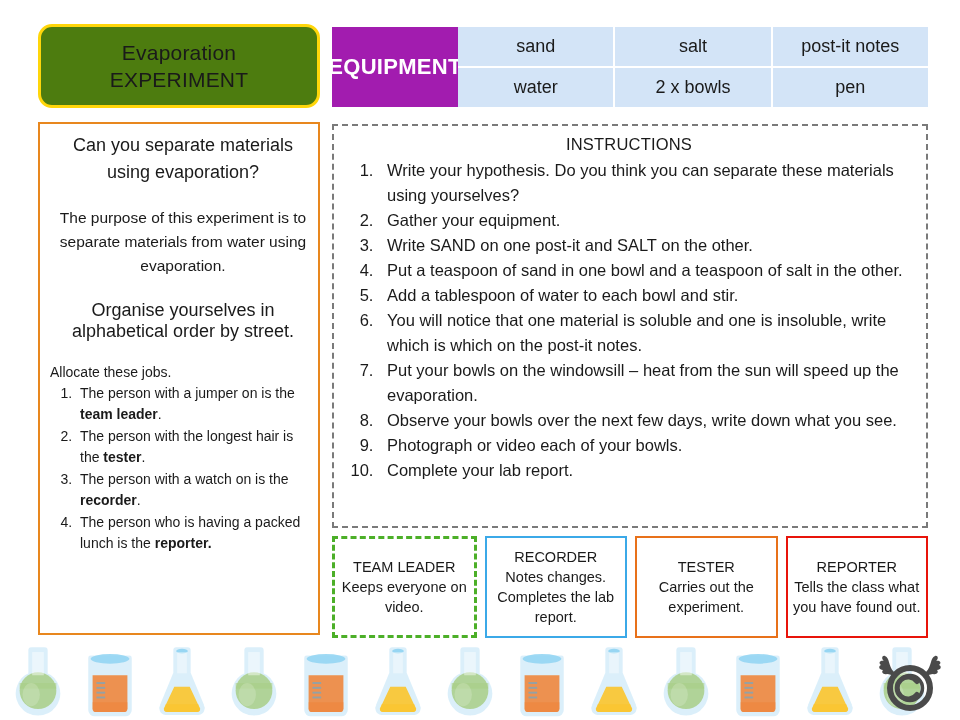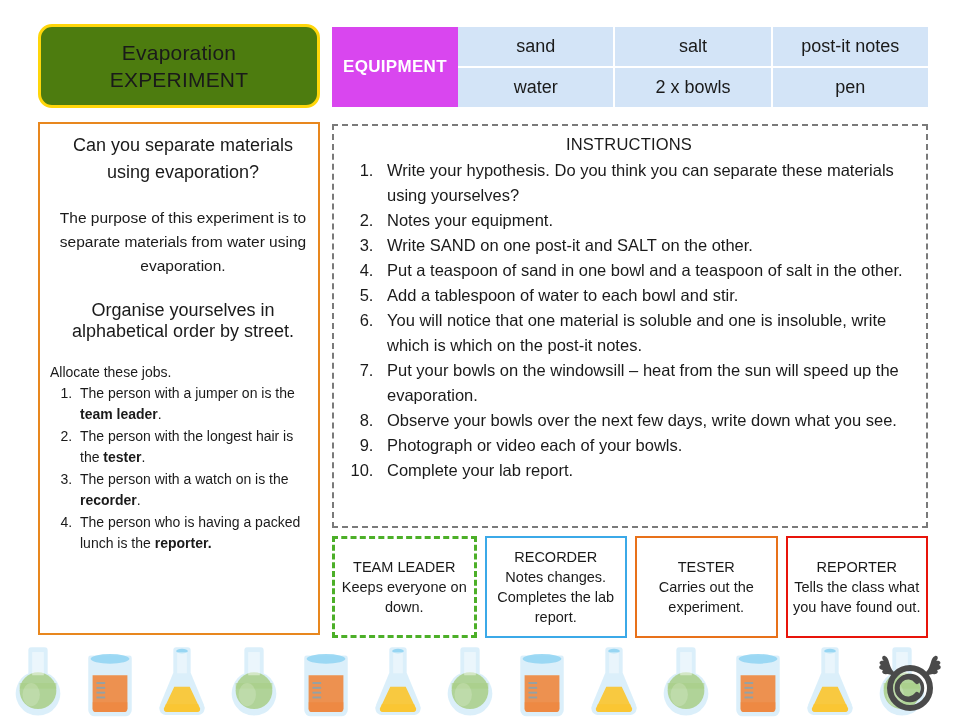--- a/index.html
+++ b/index.html
@@ -43,24 +43,24 @@
   .equip-wrap {
     position: absolute;
     left: 332px;
     top: 27px;
     width: 596px;
     height: 80px;
     display: flex;
   }
   .equip-header {
     width: 126px;
-    background: #d946ef;
+    background: #a21caf;
     color: #ffffff;
     font-weight: bold;
-    font-size: 17px;
+    font-size: 22px;
     display: flex;
     align-items: center;
     justify-content: center;
     letter-spacing: .3px;
   }
   .equip-grid {
     flex: 1;
     display: flex;
     flex-direction: column;
   }
@@ -251,36 +251,36 @@
       <li>The person with the longest hair is the <b>tester</b>.</li>
       <li>The person with a watch on is the <b>recorder</b>.</li>
       <li>The person who is having a packed lunch is the <b>reporter.</b></li>
     </ol>
 </div>
 
 <div class="instructions-box">
   <div class="instructions-title">INSTRUCTIONS</div>
   <ol class="steps" id="steps-list">
       <li>Write your hypothesis. Do you think you can separate these materials using yourselves?</li>
-      <li>Notes your equipment.</li>
+      <li>Gather your equipment.</li>
       <li>Write SAND on one post-it and SALT on the other.</li>
       <li>Put a teaspoon of sand in one bowl and a teaspoon of salt in the other.</li>
       <li>Add a tablespoon of water to each bowl and stir.</li>
       <li>You will notice that one material is soluble and one is insoluble, write which is which on the post-it notes.</li>
       <li>Put your bowls on the windowsill – heat from the sun will speed up the evaporation.</li>
       <li>Observe your bowls over the next few days, write down what you see.</li>
       <li>Photograph or video each of your bowls.</li>
       <li>Complete your lab report.</li>
     </ol>
 </div>
 
 <div class="roles">
   <div class="role-box leader">
     <span class="role-title">TEAM LEADER</span>
-    <span class="role-desc">Keeps everyone on down.</span>
+    <span class="role-desc">Keeps everyone on video.</span>
   </div>
   <div class="role-box recorder">
     <span class="role-title">RECORDER</span>
     <span class="role-desc">Notes changes. Completes the lab report.</span>
   </div>
   <div class="role-box tester">
     <span class="role-title">TESTER</span>
     <span class="role-desc">Carries out the experiment.</span>
   </div>
   <div class="role-box reporter">

